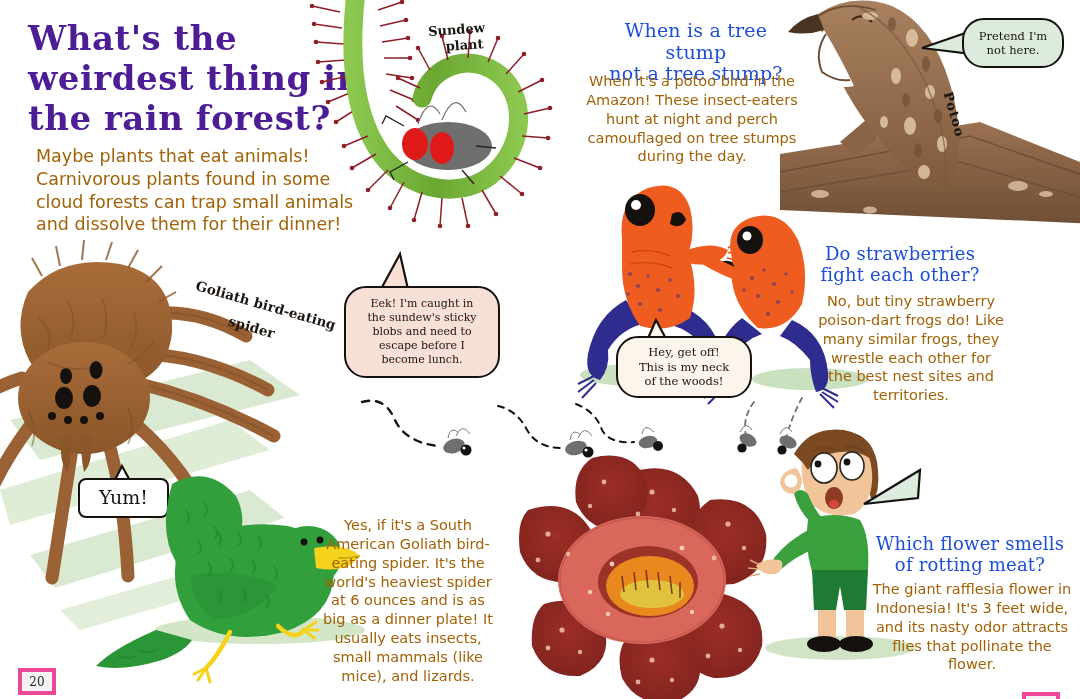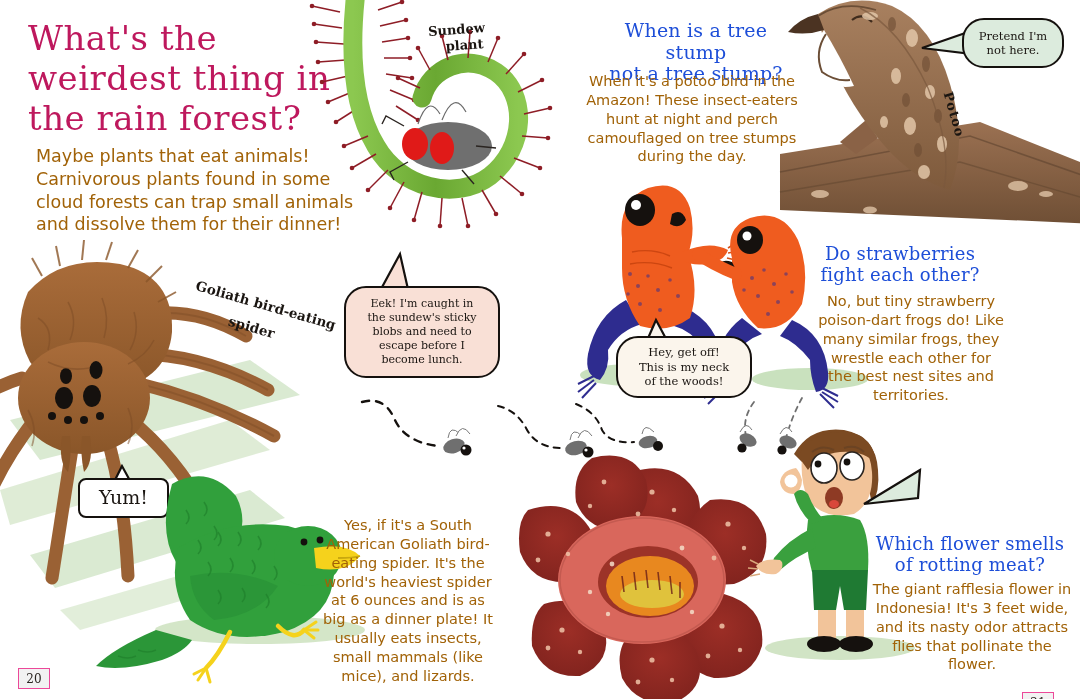--- a/index.html
+++ b/index.html
@@ -1,35 +1,35 @@
 <!DOCTYPE html>
 <html><head>
 <meta charset="utf-8">
 <style>
   html,body{margin:0;padding:0;background:#fff;}
   body{width:1080px;height:699px;position:relative;overflow:hidden;
        font-family:"DejaVu Sans",sans-serif;color:#221c18;}
   #page{position:absolute;inset:0;width:1080px;height:699px;background:#ffffff;overflow:hidden;}
 
   
-  .title{font-family:"DejaVu Serif",serif;font-weight:400;color:#be185d;
+  .title{font-family:"DejaVu Serif",serif;font-weight:700;color:#4c1d95;
          letter-spacing:.5px;line-height:1.18;}
   .qhead{font-family:"DejaVu Serif",serif;font-weight:400;color:#1d4ed8;
          line-height:1.14;text-align:center;letter-spacing:.2px;}
   .body-txt{font-family:"DejaVu Sans",sans-serif;color:#a16207;line-height:1.30;}
   .lbl{font-family:"DejaVu Serif",serif;font-weight:700;color:#1a1511;font-size:13px;}
   .bub-txt{font-family:"DejaVu Serif",serif;color:#1a1511;text-align:center;line-height:1.26;}
 
   
   .bubble{position:absolute;border:2.2px solid #15110e;border-radius:22px;
           display:flex;align-items:center;justify-content:center;padding:8px 9px;box-sizing:border-box;}
   .tail{position:absolute;}
 
   
-  .pagenum{position:absolute;border:1px solid #ec4899;background:#f2f2f2;
+  .pagenum{position:absolute;border:4px solid #ec4899;background:#f2f2f2;
            width:30px;height:19px;display:flex;align-items:center;justify-content:center;
            font-family:"DejaVu Serif",serif;font-size:12px;color:#2a2420;}
 
   
   .art{position:absolute;}
   svg{display:block;overflow:visible;}
 </style>
 </head>
 <body>
 

